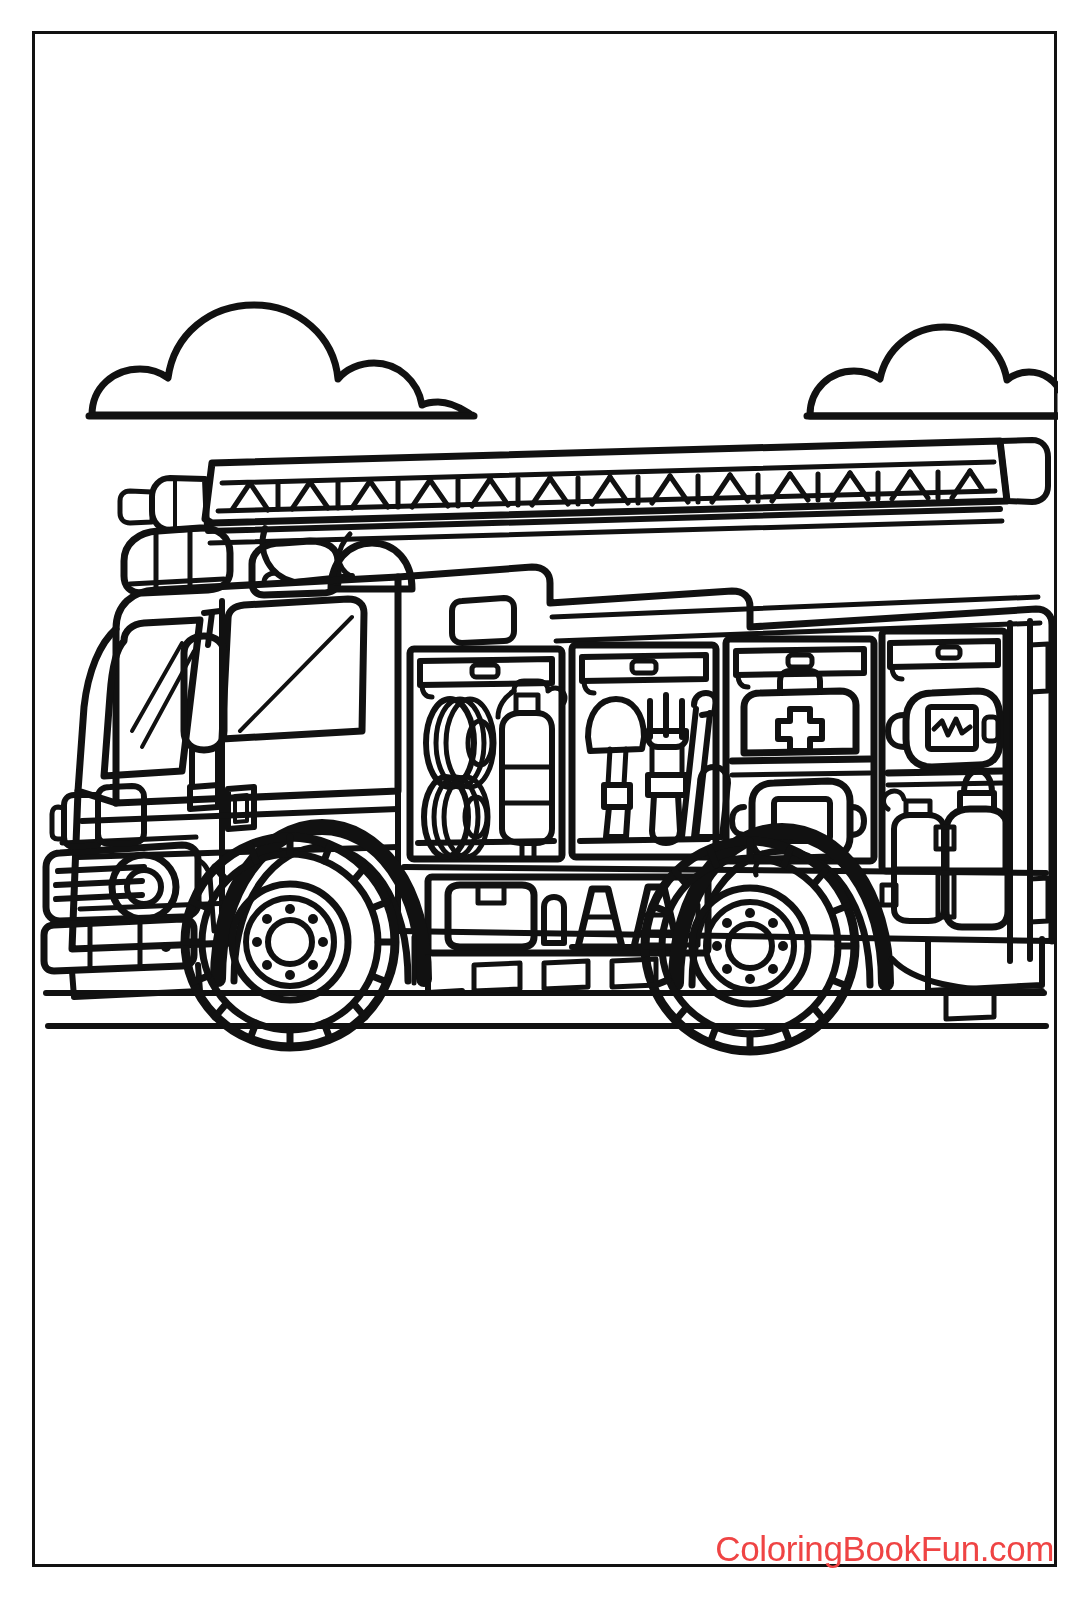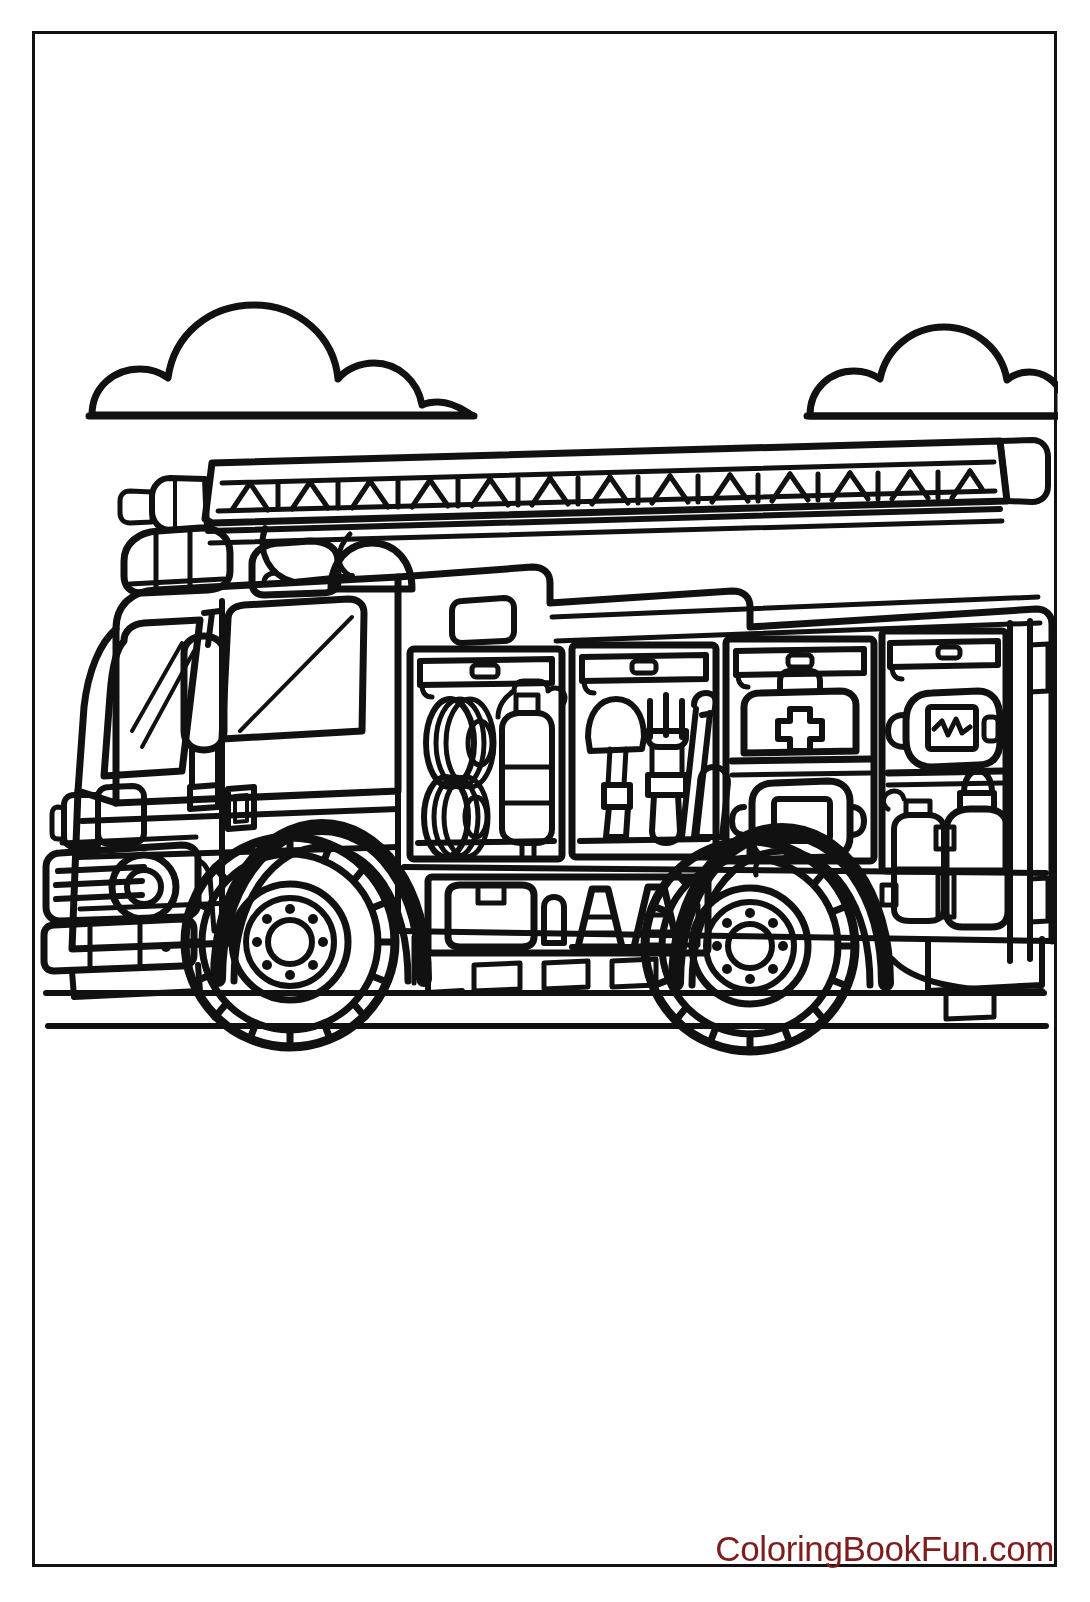--- a/index.html
+++ b/index.html
@@ -39,21 +39,21 @@
   }
   #watermark {
     position: absolute;
     left: 0;
     right: 0;
     bottom: 36px;
     text-align: right;
     padding-right: 36px;
     font-size: 35px;
     letter-spacing: -0.4px;
-    color: #7f1d1d;
+    color: #ef4444;
     font-family: "Liberation Sans", sans-serif;
     font-weight: 400;
     line-height: 1;
   }
   svg { display: block; }
 </style>
 </head>
 <body>
 
 <div id="page">

